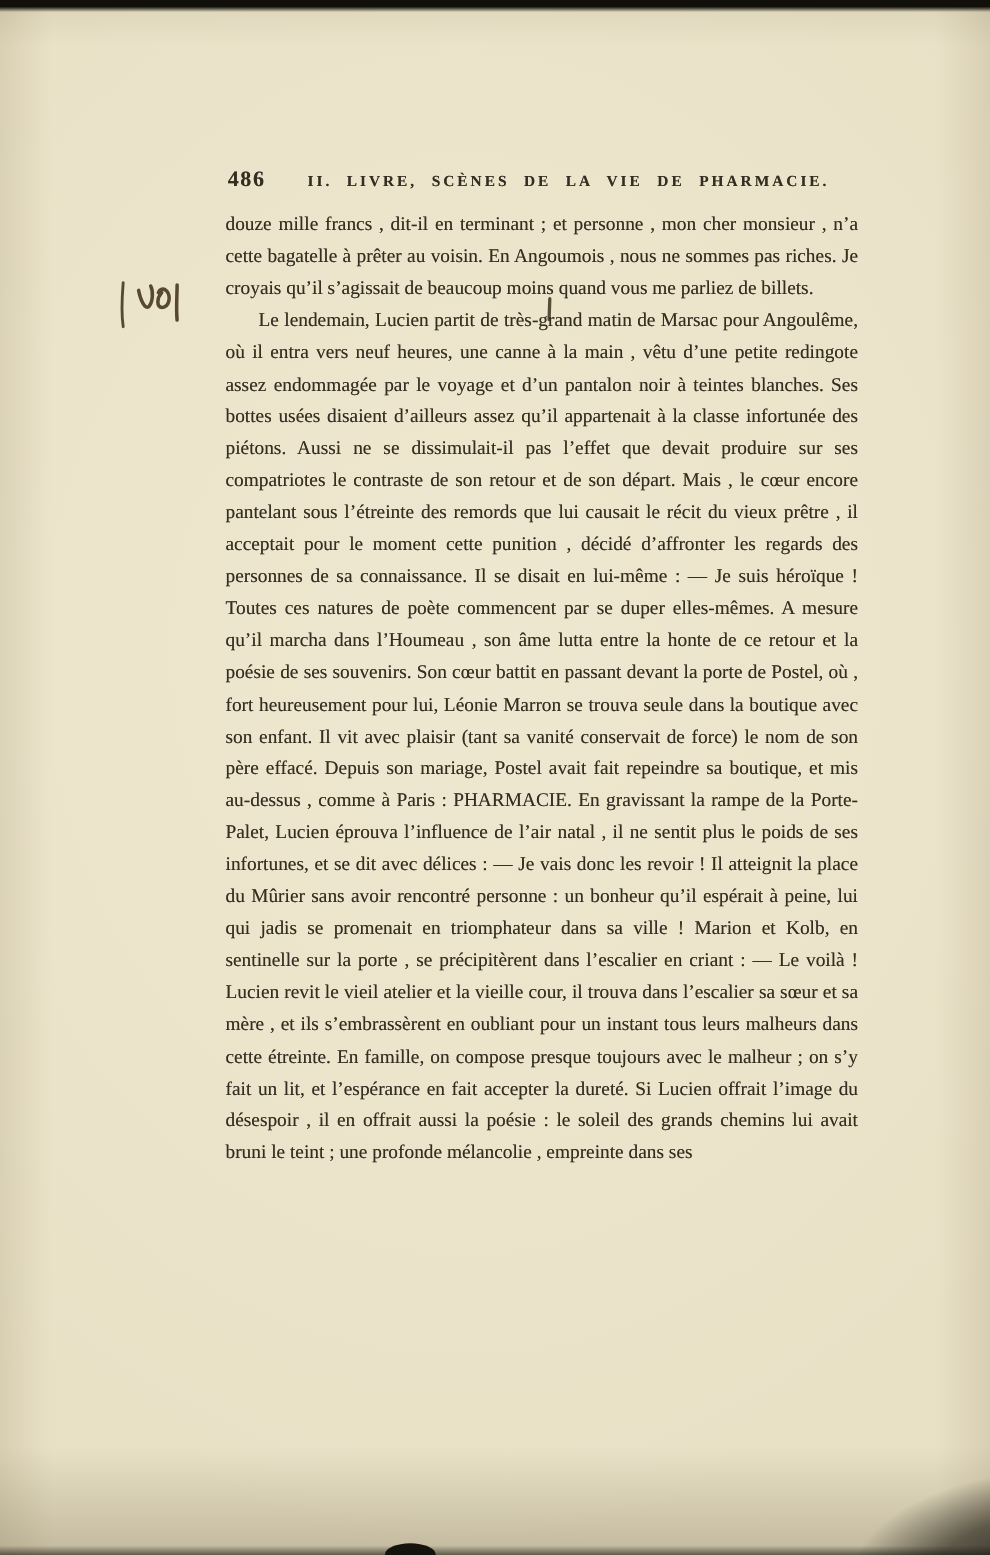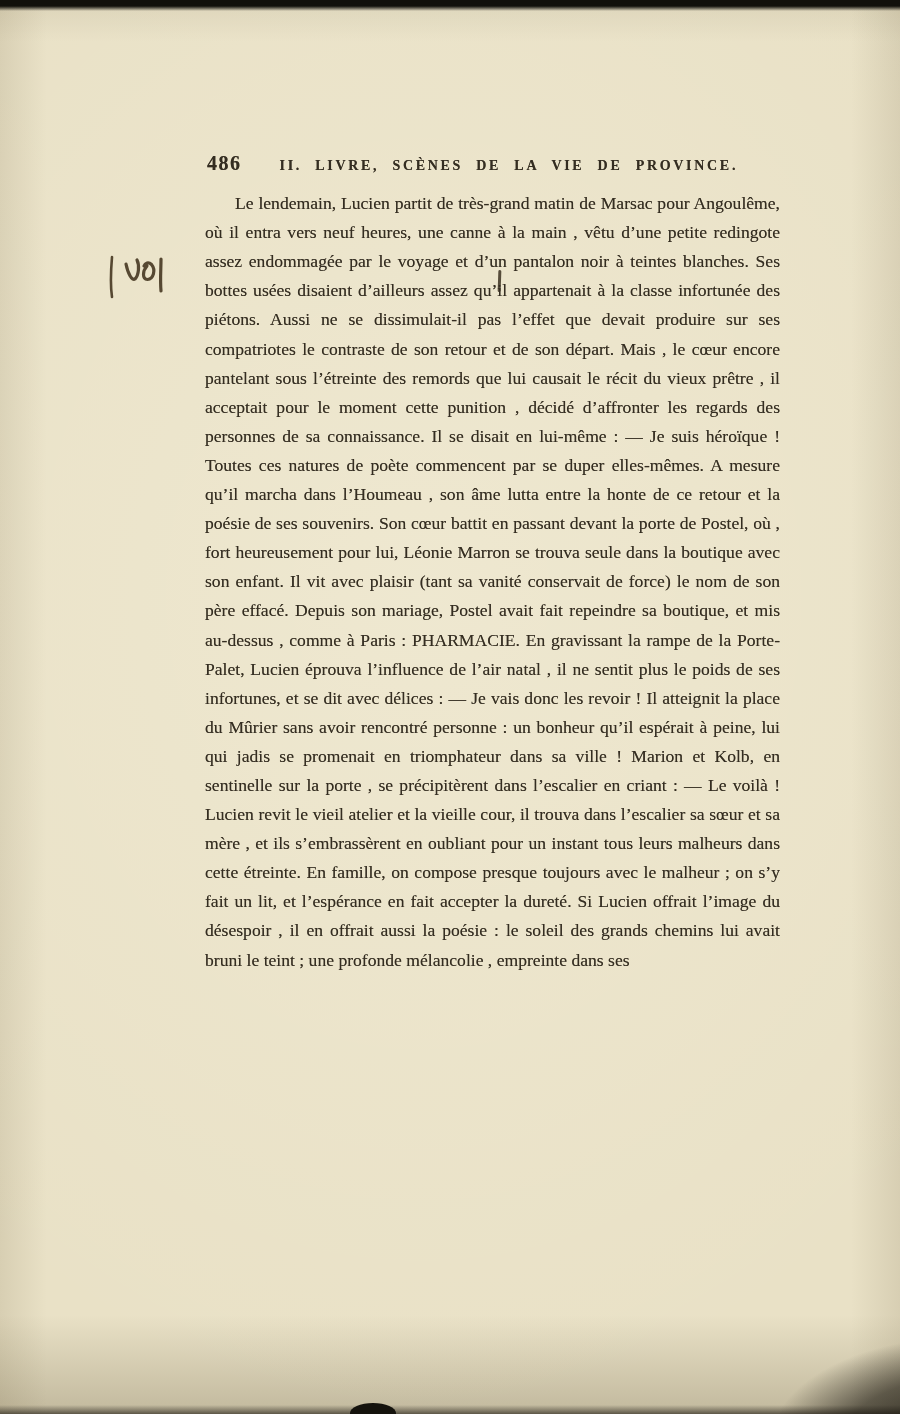--- a/index.html
+++ b/index.html
@@ -86,19 +86,20 @@
       <path d="M41,16 C36.5,21 36,29 41.5,29.5 C47.5,29 50,20 45.5,14.5 C42.5,11.5 39,13 38,16" stroke-width="3.2"></path>
       <path d="M55,9 C55,19 54,30 55,41" stroke-width="3.2"></path>
     </g>
   </svg>
 
   <div class="ink-stroke"></div>
 
   <div class="textblock">
     <div class="header">
       <span class="pagenum">486</span>
-      <span class="title">II. LIVRE, SCÈNES DE LA VIE DE PROVINCE.</span>
+      <span class="title">II. LIVRE, SCÈNES DE LA VIE DE PHARMACIE.</span>
     </div>
 
+    <p class="para noindent">douze mille francs , dit-il en terminant ; et personne , mon cher monsieur , n’a cette bagatelle à prêter au voisin. En Angoumois , nous ne sommes pas riches. Je croyais qu’il s’agissait de beaucoup moins quand vous me parliez de billets.</p>
     <p class="para">Le lendemain, Lucien partit de très-grand matin de Marsac pour Angoulême, où il entra vers neuf heures, une canne à la main , vêtu d’une petite redingote assez endommagée par le voyage et d’un pantalon noir à teintes blanches. Ses bottes usées disaient d’ailleurs assez qu’il appartenait à la classe infortunée des piétons. Aussi ne se dissimulait-il pas l’effet que devait produire sur ses compatriotes le contraste de son retour et de son départ. Mais , le cœur encore pantelant sous l’étreinte des remords que lui causait le récit du vieux prêtre , il acceptait pour le moment cette punition , décidé d’affronter les regards des personnes de sa connaissance. Il se disait en lui-même : — Je suis héroïque ! Toutes ces natures de poète commencent par se duper elles-mêmes. A mesure qu’il marcha dans l’Houmeau , son âme lutta entre la honte de ce retour et la poésie de ses souvenirs. Son cœur battit en passant devant la porte de Postel, où , fort heureusement pour lui, Léonie Marron se trouva seule dans la boutique avec son enfant. Il vit avec plaisir (tant sa vanité conservait de force) le nom de son père effacé. Depuis son mariage, Postel avait fait repeindre sa boutique, et mis au-dessus , comme à Paris : PHARMACIE. En gravissant la rampe de la Porte-Palet, Lucien éprouva l’influence de l’air natal , il ne sentit plus le poids de ses infortunes, et se dit avec délices : — Je vais donc les revoir ! Il atteignit la place du Mûrier sans avoir rencontré personne : un bonheur qu’il espérait à peine, lui qui jadis se promenait en triomphateur dans sa ville ! Marion et Kolb, en sentinelle sur la porte , se précipitèrent dans l’escalier en criant : — Le voilà ! Lucien revit le vieil atelier et la vieille cour, il trouva dans l’escalier sa sœur et sa mère , et ils s’embrassèrent en oubliant pour un instant tous leurs malheurs dans cette étreinte. En famille, on compose presque toujours avec le malheur ; on s’y fait un lit, et l’espérance en fait accepter la dureté. Si Lucien offrait l’image du désespoir , il en offrait aussi la poésie : le soleil des grands chemins lui avait bruni le teint ; une profonde mélancolie , empreinte dans ses</p>
   </div>
 
 </div>
 
 </body></html>

